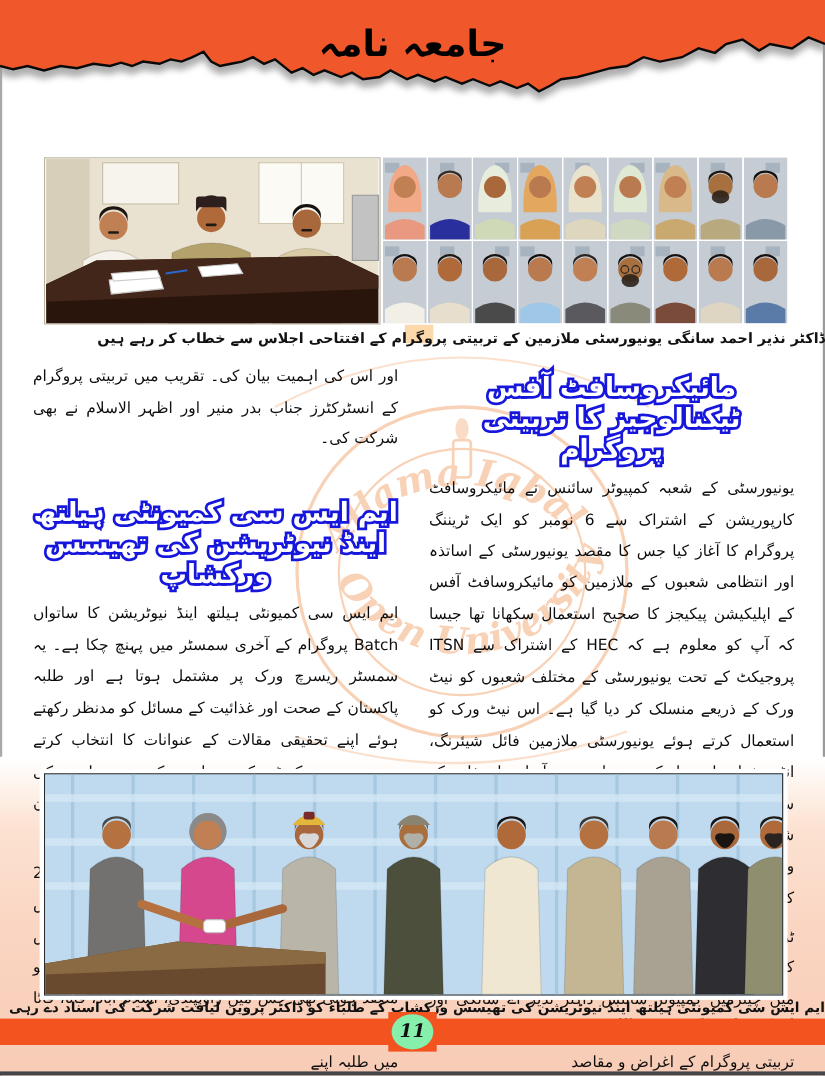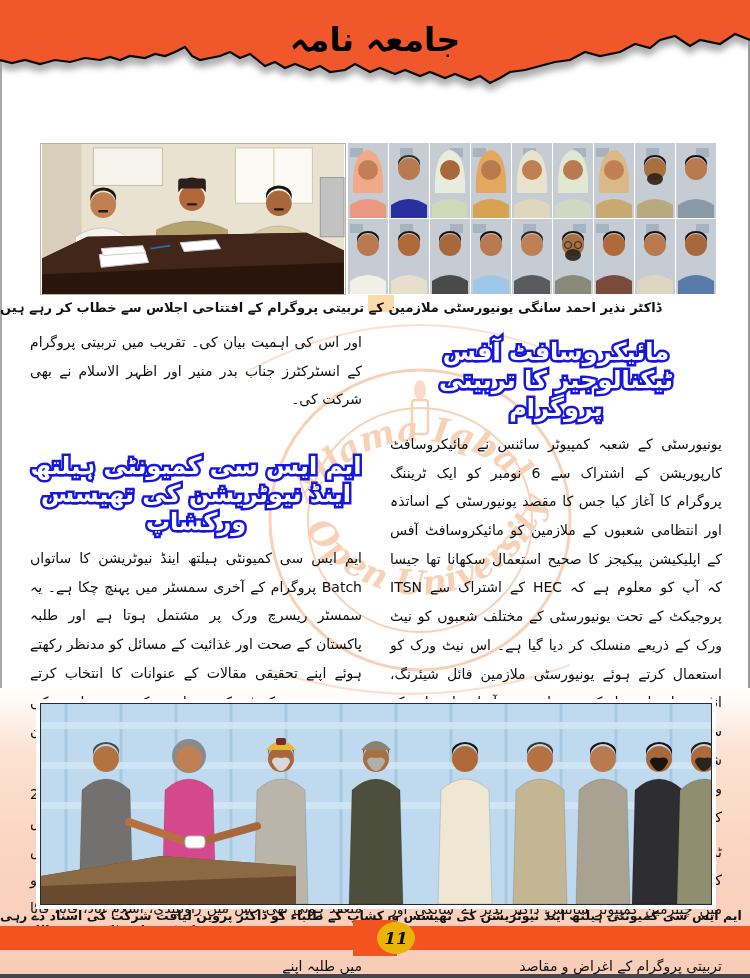--- a/index.html
+++ b/index.html
@@ -10,21 +10,21 @@
   .banner-wrap{position:absolute;top:0;left:0;width:750px;height:120px;z-index:5;}
   .banner-title{position:absolute;top:20px;left:0;width:750px;text-align:center;
         font-size:33px;font-weight:bold;color:#000;z-index:6;letter-spacing:1px;}
   
   .top-photos{position:absolute;top:143px;left:40px;width:676px;height:152px;z-index:4;
         display:flex;gap:2px;background:#fff;}
   .meeting-photo{width:306px;height:152px;border:1px solid #b9b2a0;box-sizing:border-box;}
   .collage{width:368px;height:152px;display:grid;grid-template-columns:repeat(9,40px);
         grid-template-rows:75px 75px;gap:1px;background:#ffffff;}
   .collage-cell{width:40px;height:75px;overflow:hidden;}
-  .caption{position:absolute;left:0;width:750px;text-align:left;color:#111;
+  .caption{position:absolute;left:0;width:750px;text-align:right;color:#111;
         font-weight:bold;font-size:13px;z-index:4;direction:rtl;}
   .top-caption{top:300px;}
   .bottom-caption{top:908px;font-size:12.5px;}
   
   .watermark{position:absolute;top:250px;left:0;width:750px;height:470px;z-index:1;opacity:.55;}
   
   .columns{position:absolute;top:328px;left:30px;width:692px;z-index:2;display:flex;gap:28px;}
   .col{width:338px;direction:rtl;}
   .urdu-par{font-size:14px;line-height:2.05;text-align:justify;color:#0d0d0d;margin:0 0 6px 0;}
   .blue-head{display:block;text-align:center;font-size:24px;font-weight:bold;color:#ffffff;
@@ -33,22 +33,22 @@
         text-shadow:0 0 2px #1717dd;}
   .spacer{height:22px;}
   
   .peach-bg{position:absolute;left:0;top:688px;width:750px;height:290px;z-index:0;
         background:linear-gradient(180deg,#ffffff 0%,#fce2d2 22%,#fad5c1 55%,#f8ccb6 100%);}
   .bottom-photo{position:absolute;top:703px;left:40px;width:670px;height:200px;z-index:3;
         border:1px solid #2a2a2a;box-shadow:0 0 0 4px #ffffff;background:#bfdaee;}
   .orange-band{position:absolute;top:926px;left:0;width:750px;height:24px;z-index:4;}
   .band-tab{position:absolute;top:920px;left:353px;width:44px;height:36px;z-index:5;}
   .page-badge{position:absolute;top:922px;left:356px;width:38px;height:32px;border-radius:50%;
-        background:#eab308;z-index:6;display:flex;align-items:center;justify-content:center;
-        font-family:"DejaVu Serif",serif;font-style:italic;font-weight:bold;font-size:17px;color:#101010;margin-left:21px;}
+        background:#86efac;z-index:6;display:flex;align-items:center;justify-content:center;
+        font-family:"DejaVu Serif",serif;font-style:italic;font-weight:bold;font-size:17px;color:#101010;}
   .bottom-edge{position:absolute;bottom:0;left:0;width:750px;height:4px;background:#46464a;z-index:7;}
 </style>
 </head>
 <body>
 
 <div class="page">
 
   <div class="peach-bg"></div>
 
   <div class="banner-wrap">

